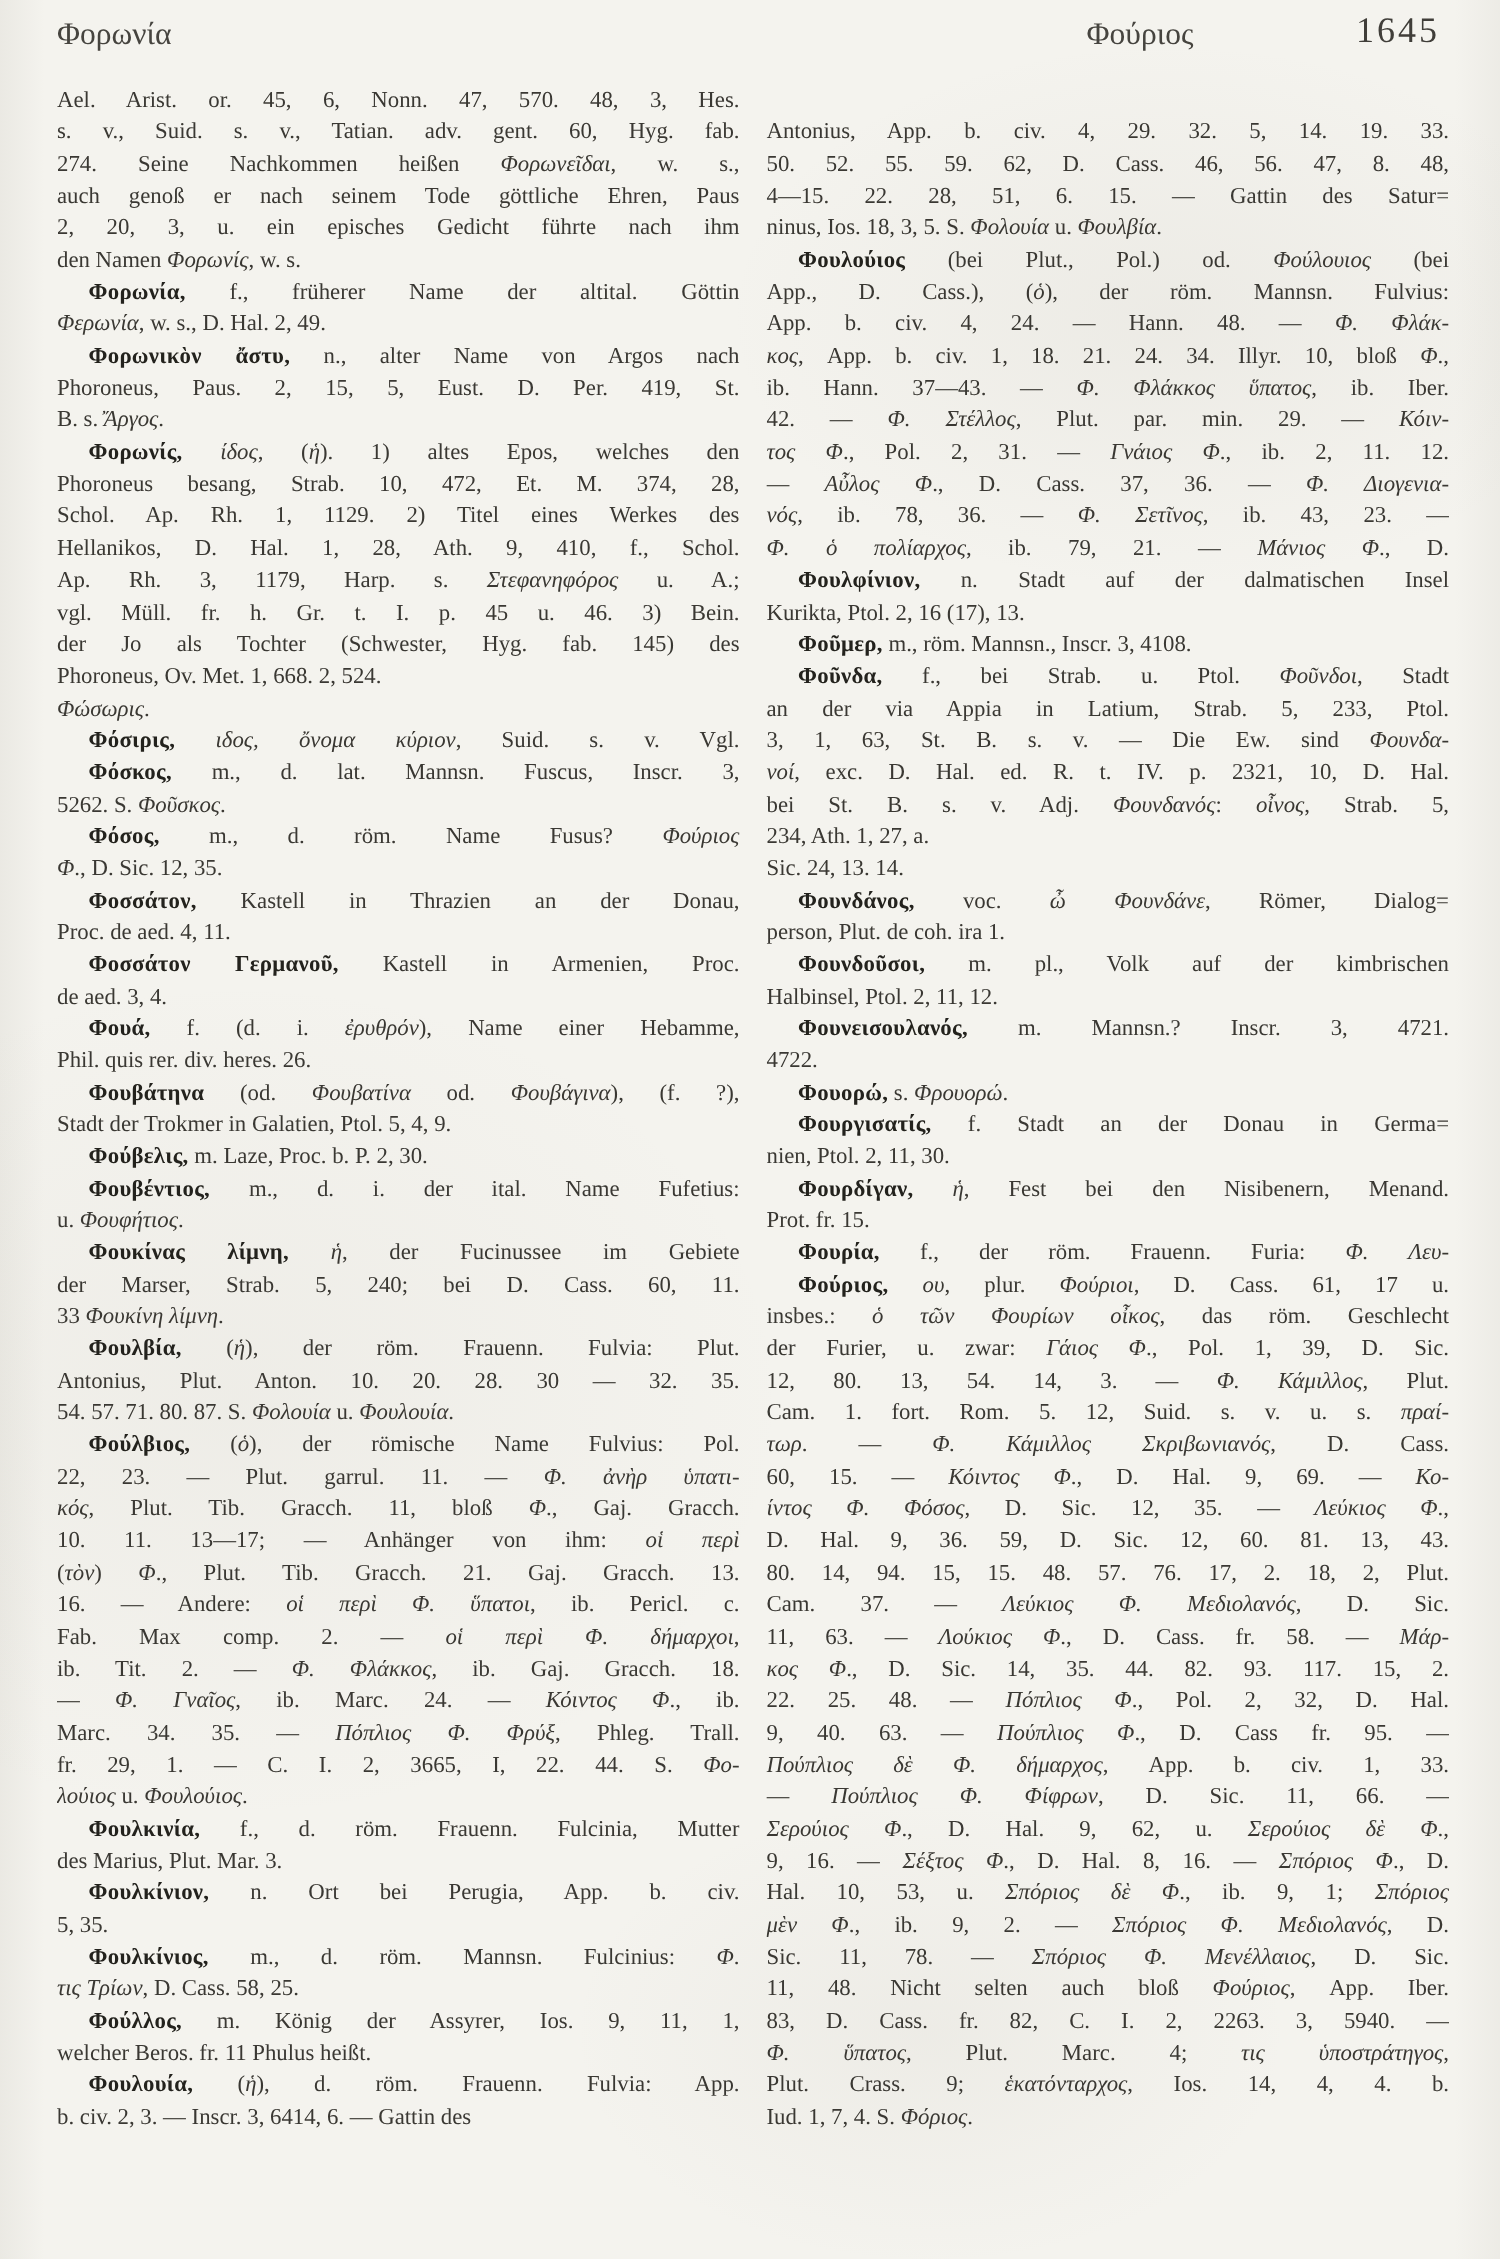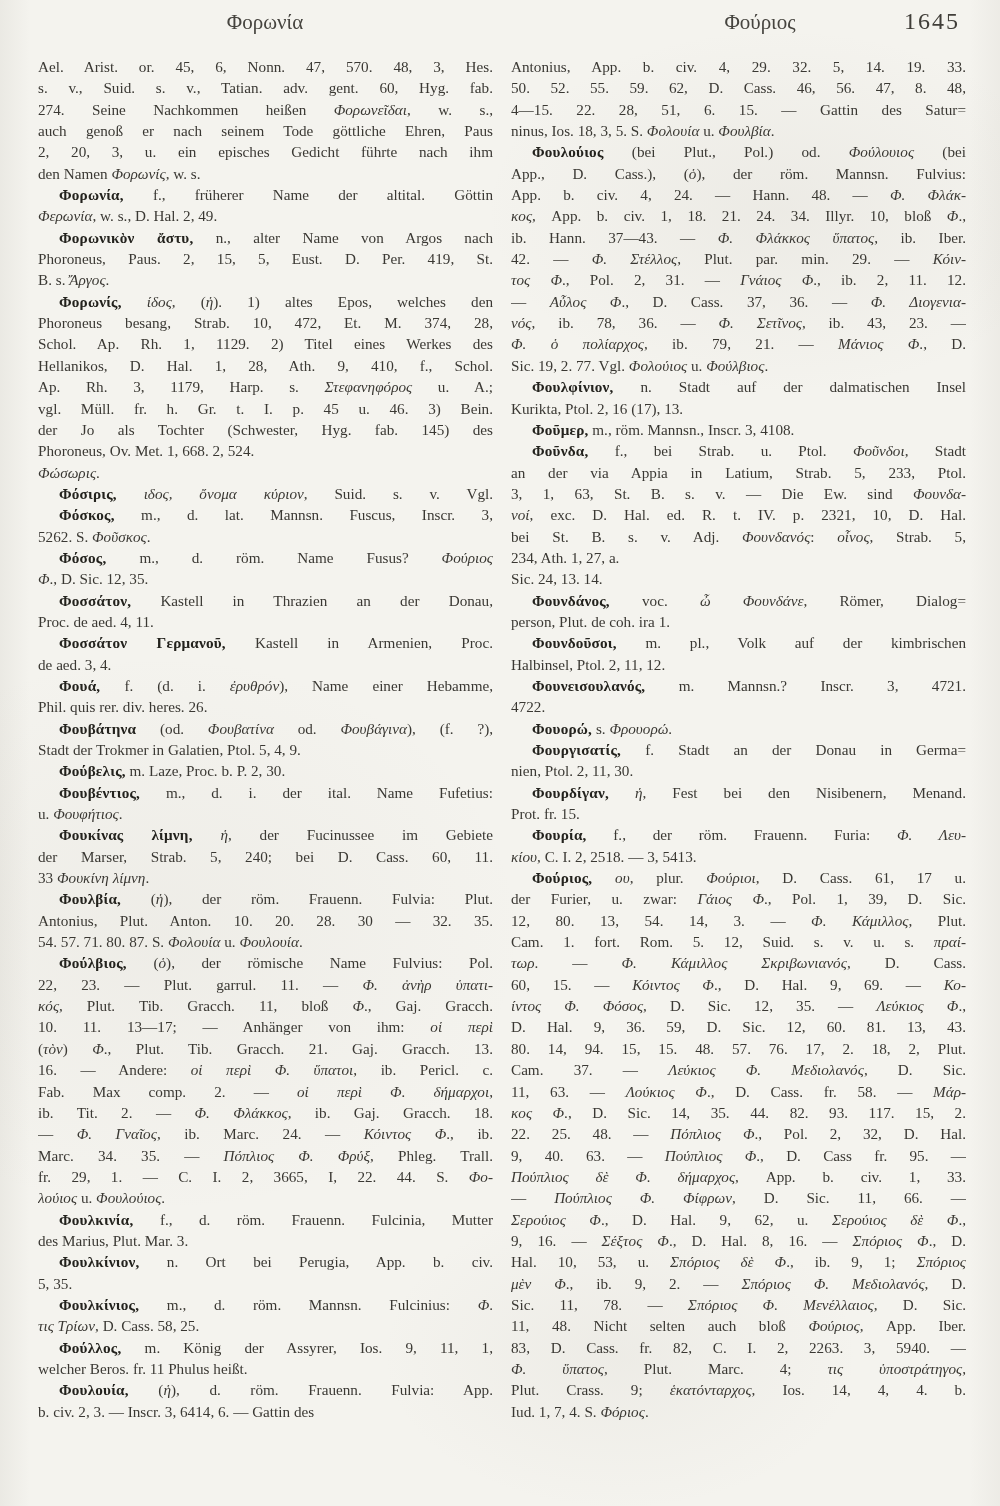--- a/index.html
+++ b/index.html
@@ -8,21 +8,21 @@
     background-color:#f4f3ee;
     background-image:
       radial-gradient(ellipse 420px 260px at 78% 14%, rgba(168,162,150,0.10), rgba(168,162,150,0) 70%),
       radial-gradient(ellipse 520px 400px at 16% 62%, rgba(168,162,150,0.08), rgba(168,162,150,0) 70%),
       radial-gradient(ellipse 340px 220px at 62% 90%, rgba(168,162,150,0.09), rgba(168,162,150,0) 70%),
       linear-gradient(90deg, rgba(150,145,133,0.10), rgba(150,145,133,0) 3%, rgba(150,145,133,0) 97%, rgba(150,145,133,0.08));
     font-family:"Liberation Serif","DejaVu Serif",serif;
     color:#3a3833;
   }
   .running-head{position:absolute;top:10px;left:0;right:0;height:36px;font-size:21px;color:#46443f;}
-  .rh-left{position:absolute;left:38px;width:454px;text-align:center;}
+  .rh-left{position:absolute;left:38px;width:454px;text-align:left;}
   .rh-right{position:absolute;left:640px;width:240px;text-align:center;}
   .rh-page{position:absolute;right:40px;top:-2px;font-size:24px;letter-spacing:2px;color:#403e39;}
   .text-columns{position:absolute;top:56px;left:38px;width:928px;display:flex;gap:18px;align-items:flex-end;}
   .col{width:455px;}
   .ln{
     font-size:15.2px;line-height:21.35px;height:21.35px;overflow:hidden;
     text-align:justify;text-align-last:justify;
   }
   .ln.fin{text-align-last:left;}
   .ln.ind{padding-left:21px;}
@@ -113,21 +113,20 @@
         <div class="ln ind"><b class="hw">Φουλούιος</b> (bei Plut., Pol.) od. <i class="gk">Φούλουιος</i> (bei</div>
         <div class="ln">App., D. Cass.), (<i class="gk">ὁ</i>), der röm. Mannsn. Fulvius:</div>
         <div class="ln">App. b. civ. 4, 24. — Hann. 48. — <i class="gk">Φ. Φλάκ</i>-</div>
         <div class="ln"><i class="gk">κος</i>, App. b. civ. 1, 18. 21. 24. 34. Illyr. 10, bloß <i class="gk">Φ</i>.,</div>
         <div class="ln">ib. Hann. 37—43. — <i class="gk">Φ. Φλάκκος ὕπατος</i>, ib. Iber.</div>
         <div class="ln">42. — <i class="gk">Φ. Στέλλος</i>, Plut. par. min. 29. — <i class="gk">Κόιν</i>-</div>
         <div class="ln"><i class="gk">τος Φ</i>., Pol. 2, 31. — <i class="gk">Γνάιος Φ</i>., ib. 2, 11. 12.</div>
         <div class="ln">— <i class="gk">Αὖλος Φ</i>., D. Cass. 37, 36. — <i class="gk">Φ. Διογενια</i>-</div>
         <div class="ln"><i class="gk">νός</i>, ib. 78, 36. — <i class="gk">Φ. Σετῖνος</i>, ib. 43, 23. —</div>
         <div class="ln"><i class="gk">Φ. ὁ πολίαρχος</i>, ib. 79, 21. — <i class="gk">Μάνιος Φ</i>., D.</div>
-        <div class="ln fin">Sic. 19, 2. 77. Vgl. <i class="gk">Φολούιος</i> u. <i class="gk">Φούλβιος</i>.</div>
         <div class="ln ind"><b class="hw">Φουλφίνιον,</b> n. Stadt auf der dalmatischen Insel</div>
         <div class="ln fin">Kurikta, Ptol. 2, 16 (17), 13.</div>
         <div class="ln ind fin"><b class="hw">Φοῦμερ,</b> m., röm. Mannsn., Inscr. 3, 4108.</div>
         <div class="ln ind"><b class="hw">Φοῦνδα,</b> f., bei Strab. u. Ptol. <i class="gk">Φοῦνδοι</i>, Stadt</div>
         <div class="ln">an der via Appia in Latium, Strab. 5, 233, Ptol.</div>
         <div class="ln">3, 1, 63, St. B. s. v. — Die Ew. sind <i class="gk">Φουνδα</i>-</div>
         <div class="ln"><i class="gk">νοί</i>, exc. D. Hal. ed. R. t. IV. p. 2321, 10, D. Hal.</div>
         <div class="ln">bei St. B. s. v. Adj. <i class="gk">Φουνδανός</i>: <i class="gk">οἶνος</i>, Strab. 5,</div>
         <div class="ln fin">234, Ath. 1, 27, a.</div>
         <div class="ln fin">Sic. 24, 13. 14.</div>
@@ -136,22 +135,22 @@
         <div class="ln ind"><b class="hw">Φουνδοῦσοι,</b> m. pl., Volk auf der kimbrischen</div>
         <div class="ln fin">Halbinsel, Ptol. 2, 11, 12.</div>
         <div class="ln ind"><b class="hw">Φουνεισουλανός,</b> m. Mannsn.? Inscr. 3, 4721.</div>
         <div class="ln fin">4722.</div>
         <div class="ln ind fin"><b class="hw">Φουορώ,</b> s. <i class="gk">Φρουορώ</i>.</div>
         <div class="ln ind"><b class="hw">Φουργισατίς,</b> f. Stadt an der Donau in Germa=</div>
         <div class="ln fin">nien, Ptol. 2, 11, 30.</div>
         <div class="ln ind"><b class="hw">Φουρδίγαν,</b> <i class="gk">ἡ</i>, Fest bei den Nisibenern, Menand.</div>
         <div class="ln fin">Prot. fr. 15.</div>
         <div class="ln ind"><b class="hw">Φουρία,</b> f., der röm. Frauenn. Furia: <i class="gk">Φ. Λευ</i>-</div>
-        <div class="ln fin"><i class="gk">κίου</i>, C. I. 2, 2518. — 3, 5413.</div>
         <div class="ln ind"><b class="hw">Φούριος,</b> <i class="gk">ου</i>, plur. <i class="gk">Φούριοι</i>, D. Cass. 61, 17 u.</div>
+        <div class="ln">insbes.: <i class="gk">ὁ τῶν Φουρίων οἶκος</i>, das röm. Geschlecht</div>
         <div class="ln">der Furier, u. zwar: <i class="gk">Γάιος Φ</i>., Pol. 1, 39, D. Sic.</div>
         <div class="ln">12, 80. 13, 54. 14, 3. — <i class="gk">Φ. Κάμιλλος</i>, Plut.</div>
         <div class="ln">Cam. 1. fort. Rom. 5. 12, Suid. s. v. u. s. <i class="gk">πραί</i>-</div>
         <div class="ln"><i class="gk">τωρ</i>. — <i class="gk">Φ. Κάμιλλος Σκριβωνιανός</i>, D. Cass.</div>
         <div class="ln">60, 15. — <i class="gk">Κόιντος Φ</i>., D. Hal. 9, 69. — <i class="gk">Κο</i>-</div>
         <div class="ln"><i class="gk">ίντος Φ. Φόσος</i>, D. Sic. 12, 35. — <i class="gk">Λεύκιος Φ</i>.,</div>
         <div class="ln">D. Hal. 9, 36. 59, D. Sic. 12, 60. 81. 13, 43.</div>
         <div class="ln">80. 14, 94. 15, 15. 48. 57. 76. 17, 2. 18, 2, Plut.</div>
         <div class="ln">Cam. 37. — <i class="gk">Λεύκιος Φ. Μεδιολανός</i>, D. Sic.</div>
         <div class="ln">11, 63. — <i class="gk">Λούκιος Φ</i>., D. Cass. fr. 58. — <i class="gk">Μάρ</i>-</div>

